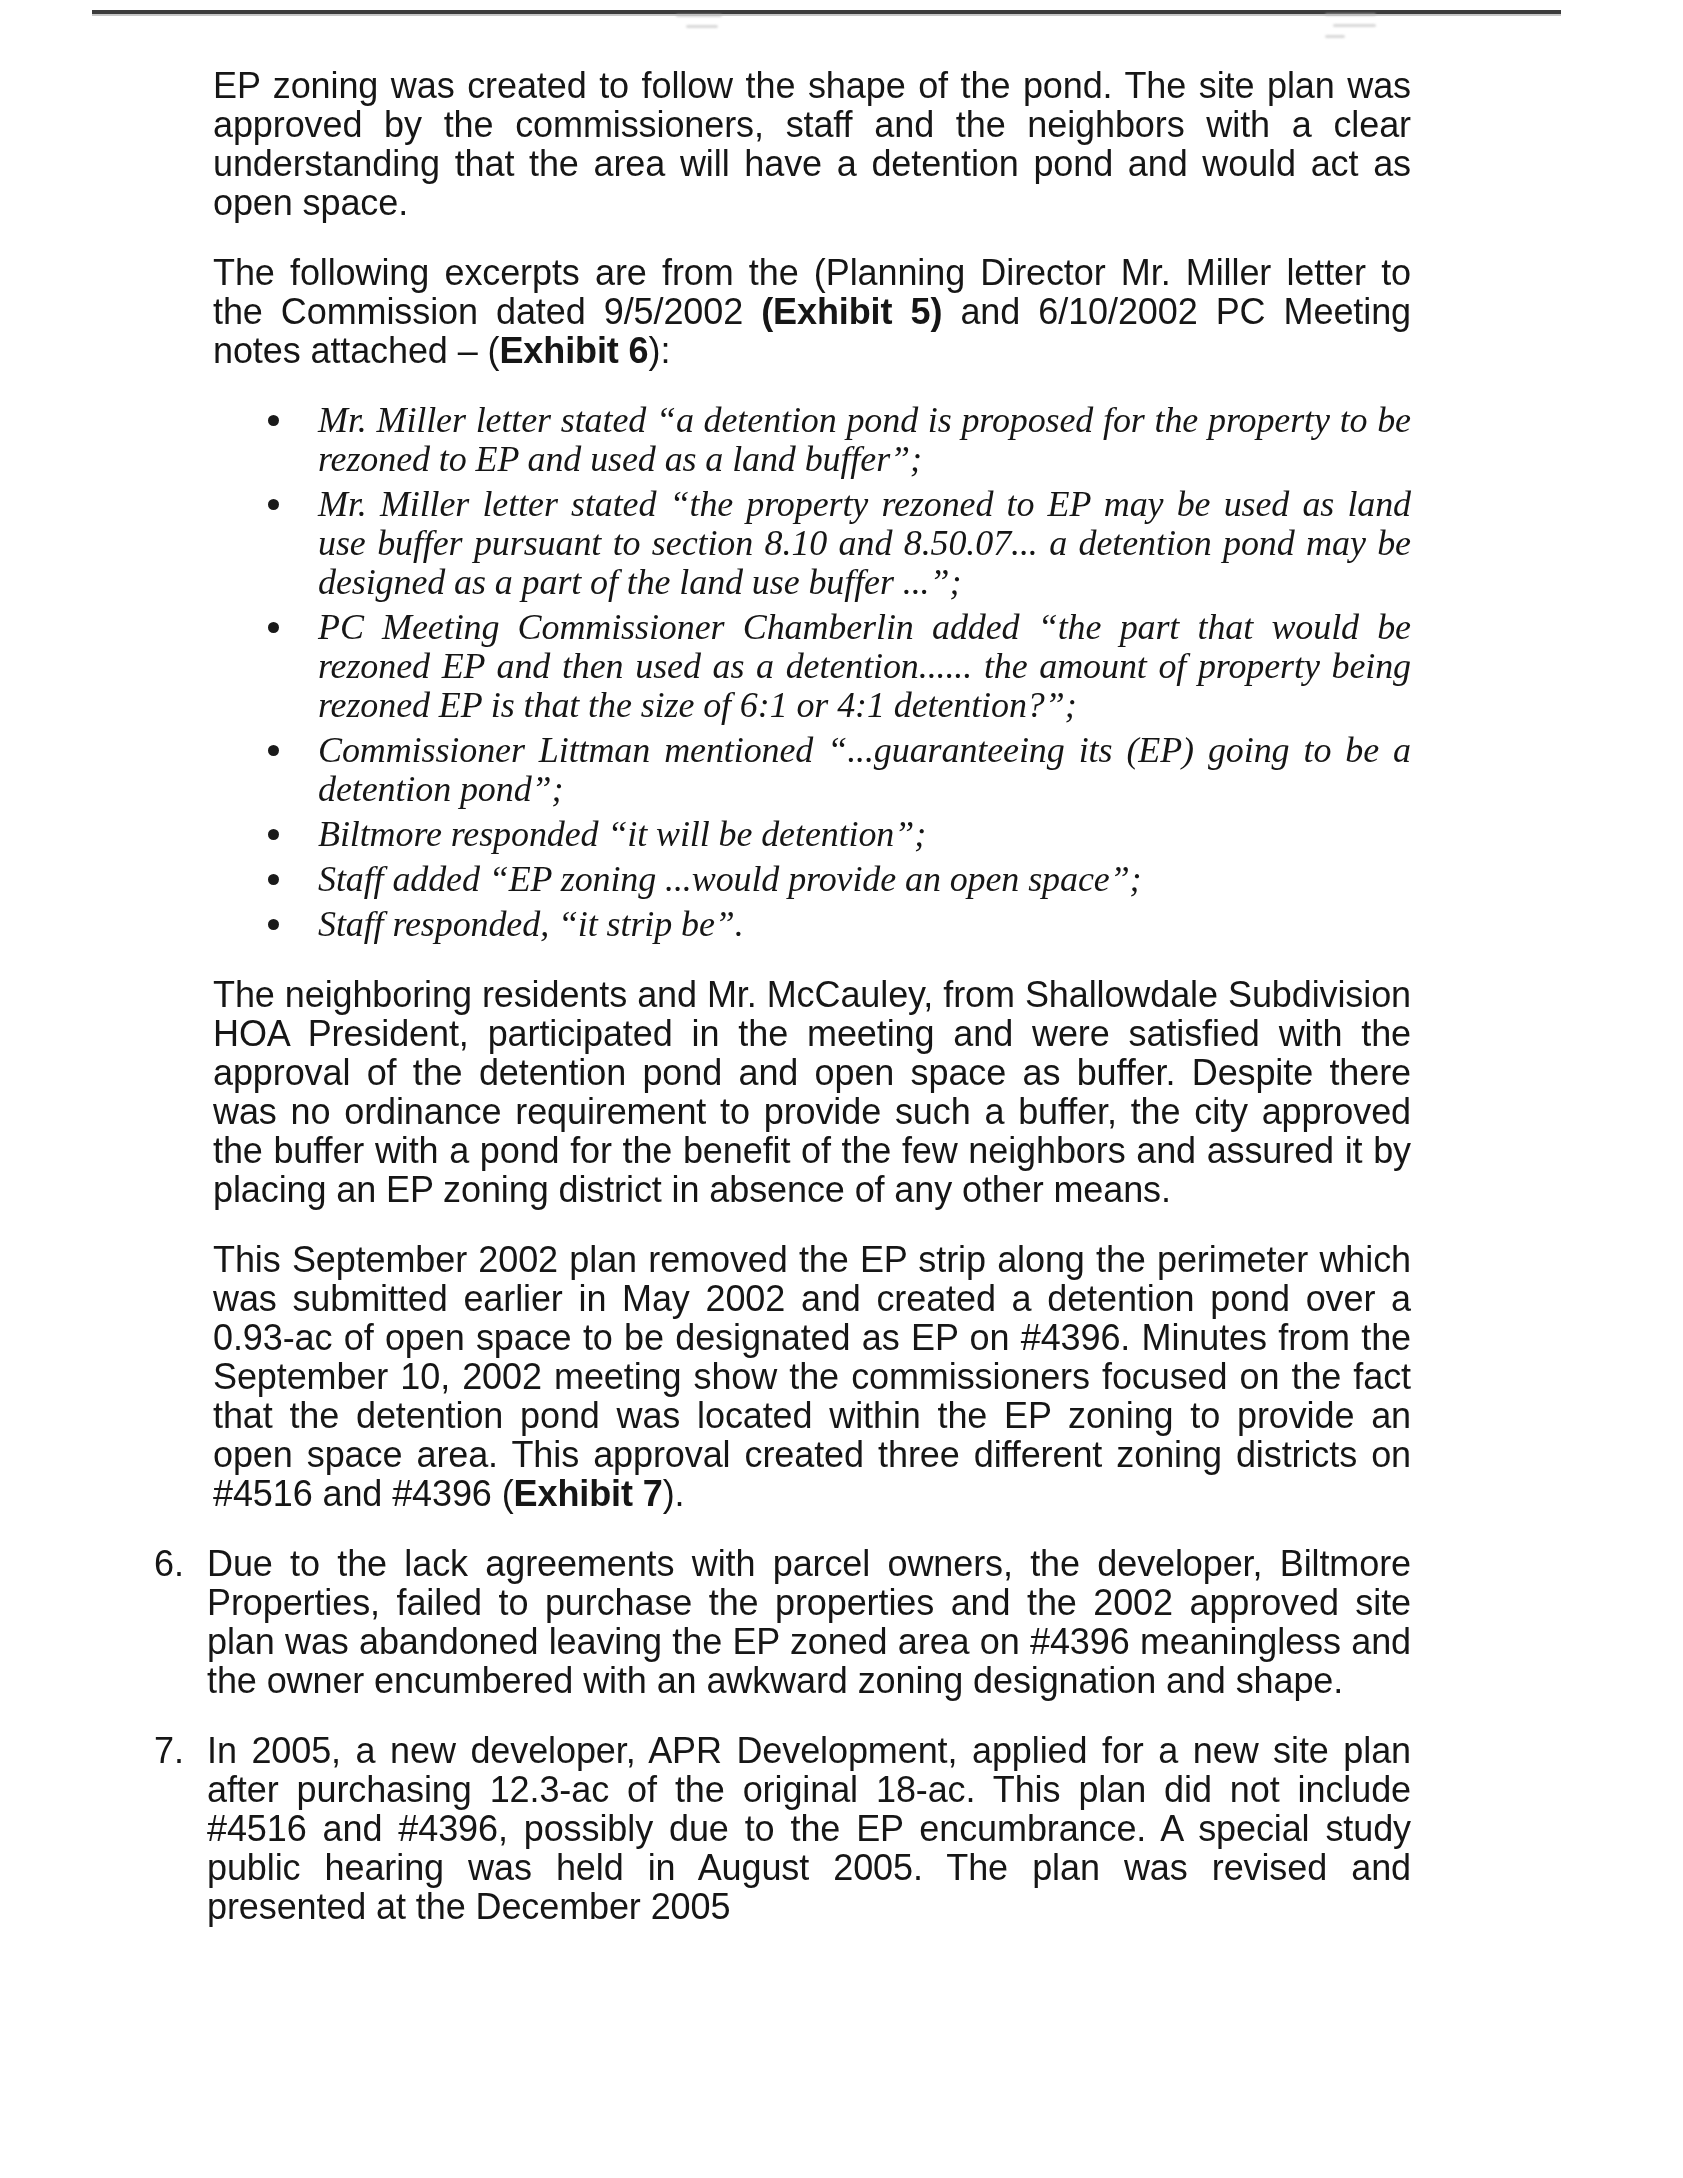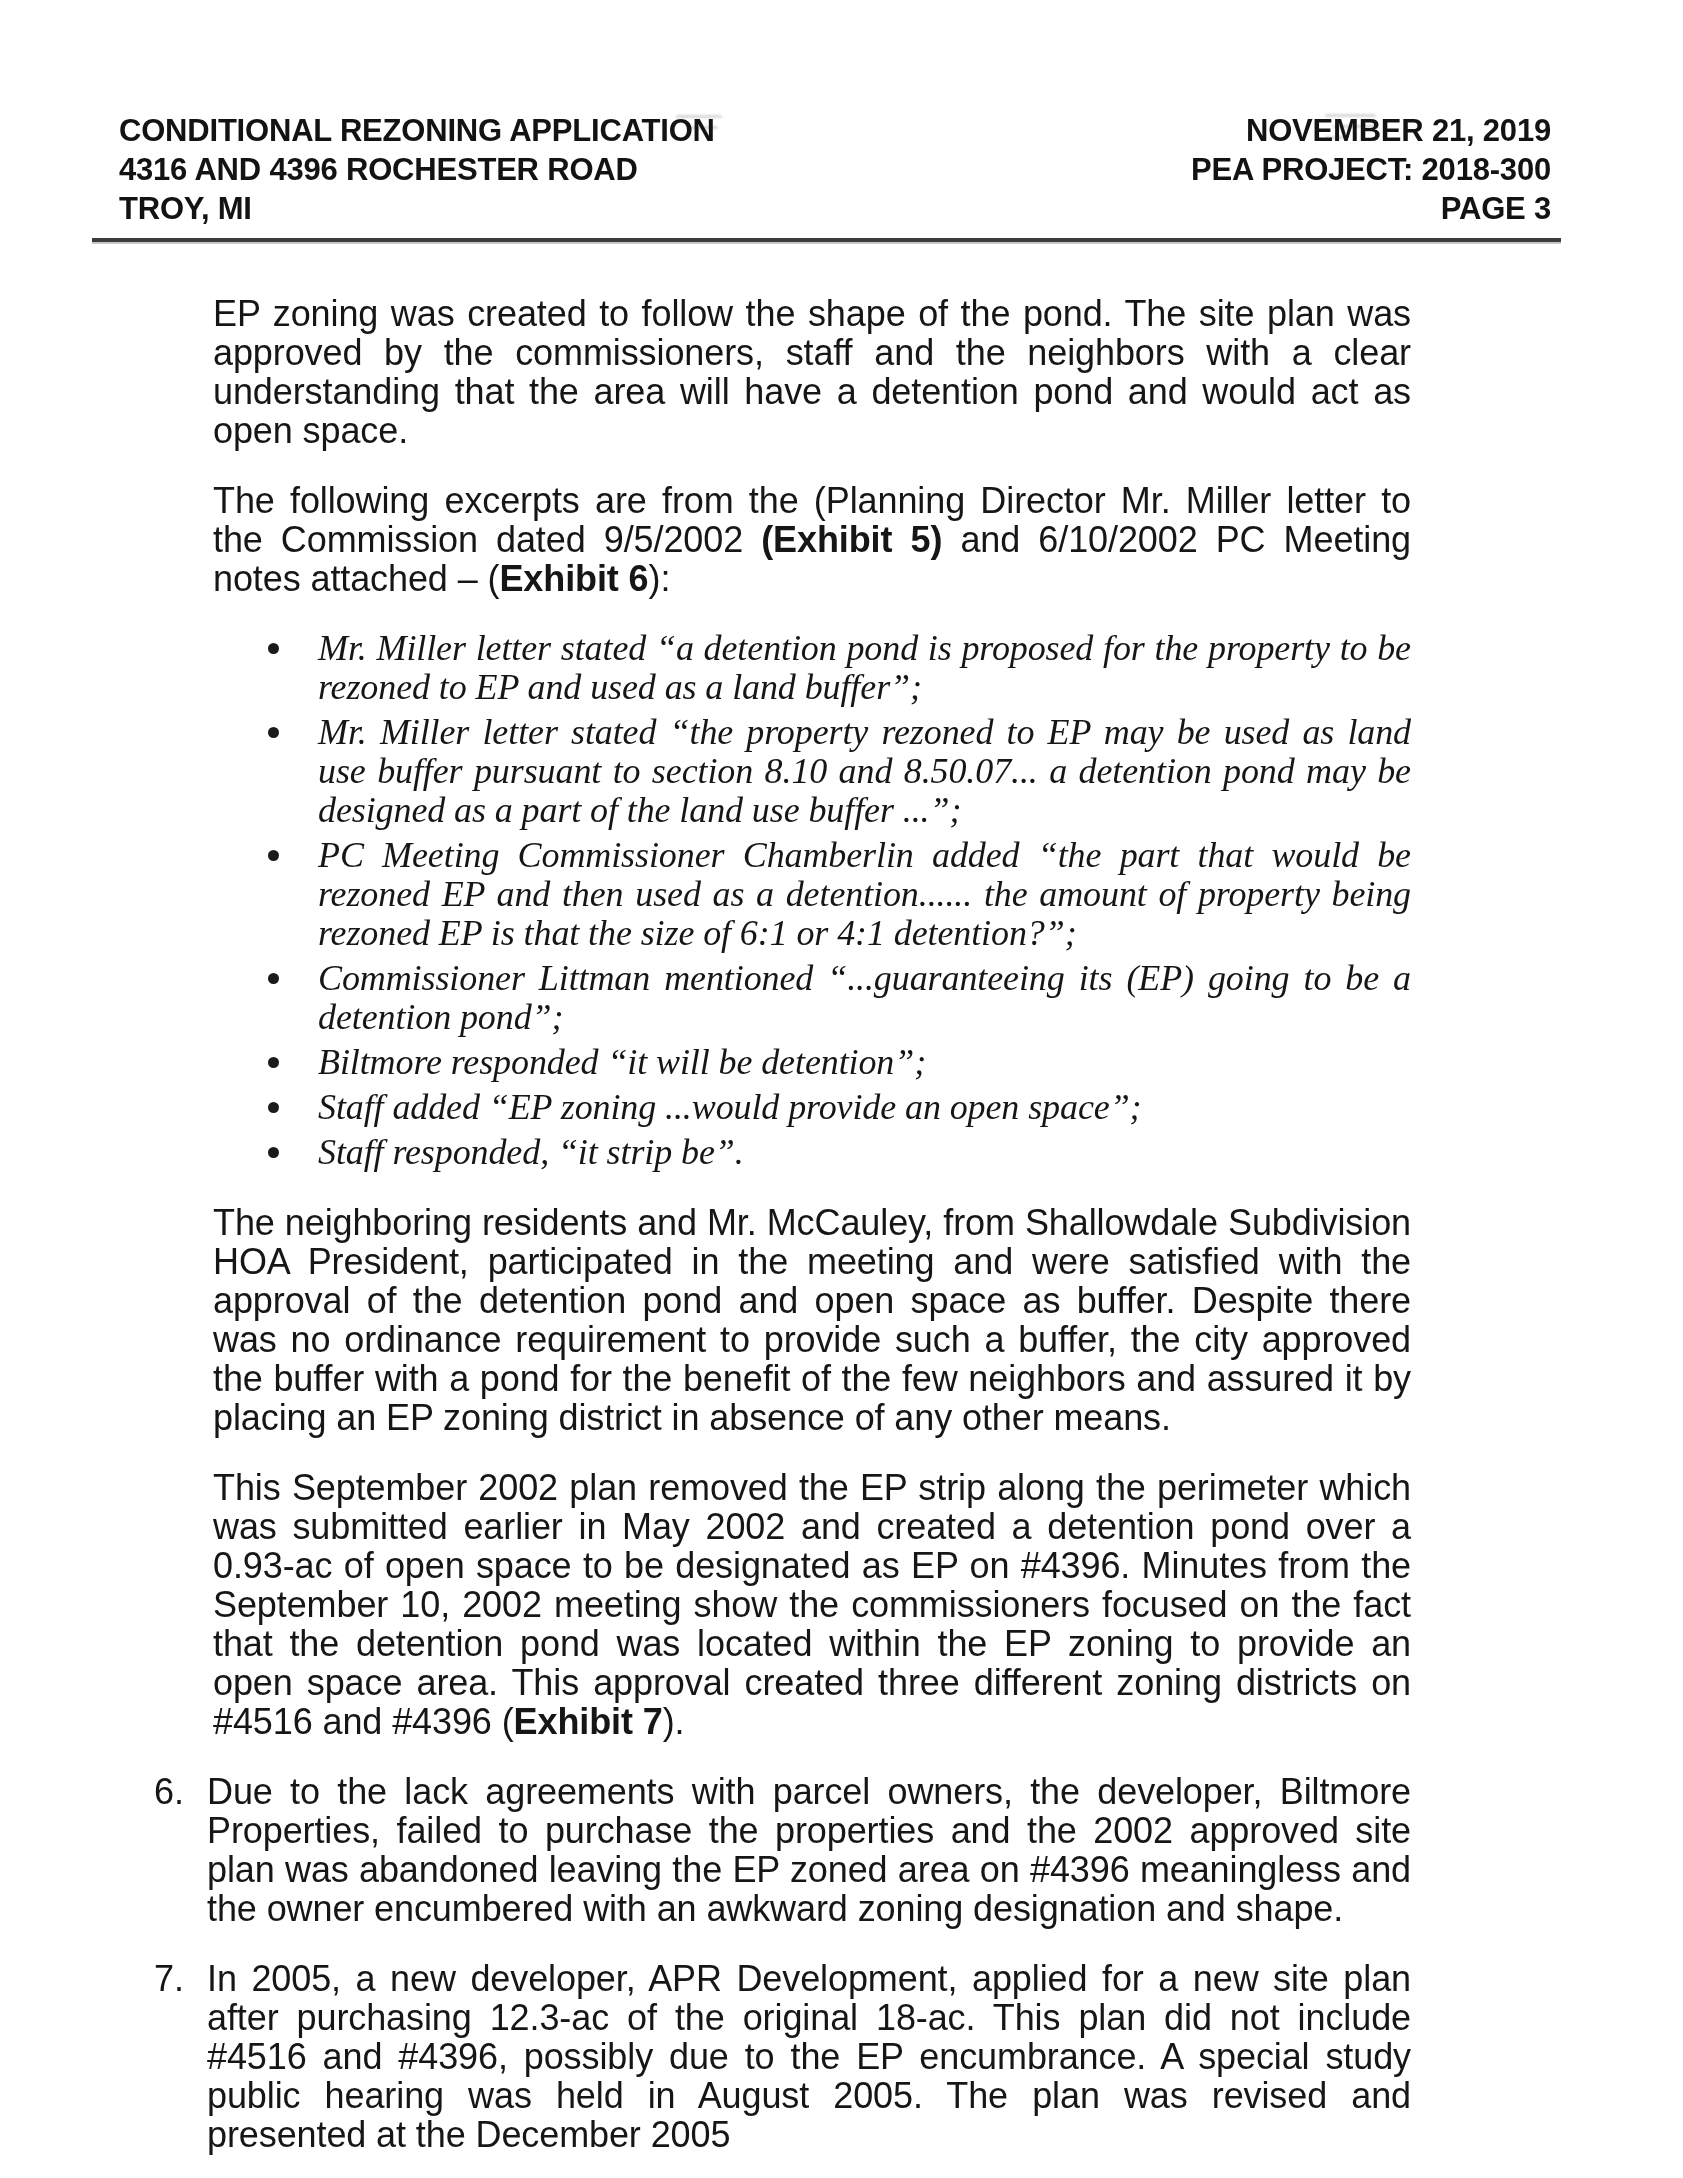--- a/index.html
+++ b/index.html
@@ -109,32 +109,20 @@
   <div class="artifact a1">
     <div class="stroke"></div>
     <div class="stroke"></div>
   </div>
   <div class="artifact a2">
     <div class="stroke"></div>
     <div class="stroke"></div>
     <div class="stroke"></div>
   </div>
 
-  <header class="hdr">
-    <div class="hdr-left">
-      <div>CONDITIONAL REZONING APPLICATION</div>
-      <div>4316 AND 4396 ROCHESTER ROAD</div>
-      <div>TROY, MI</div>
-    </div>
-    <div class="hdr-right">
-      <div>NOVEMBER 21, 2019</div>
-      <div>PEA PROJECT: 2018-300</div>
-      <div>PAGE 3</div>
-    </div>
-  </header>
 
   <div class="rule"></div>
 
   <main class="doc-body">
 
     <p class="para">EP zoning was created to follow the shape of the pond. The site plan was approved by the commissioners, staff and the neighbors with a clear understanding that the area will have a detention pond and would act as open space.</p>
 
     <p class="para"><span>The following excerpts are from the (Planning Director Mr. Miller letter to the Commission dated 9/5/2002 </span><span class="b">(Exhibit 5)</span><span> and 6/10/2002 PC Meeting notes attached – (</span><span class="b i">Exhibit 6</span><span>):</span></p>
 
     <ul class="bullets">

